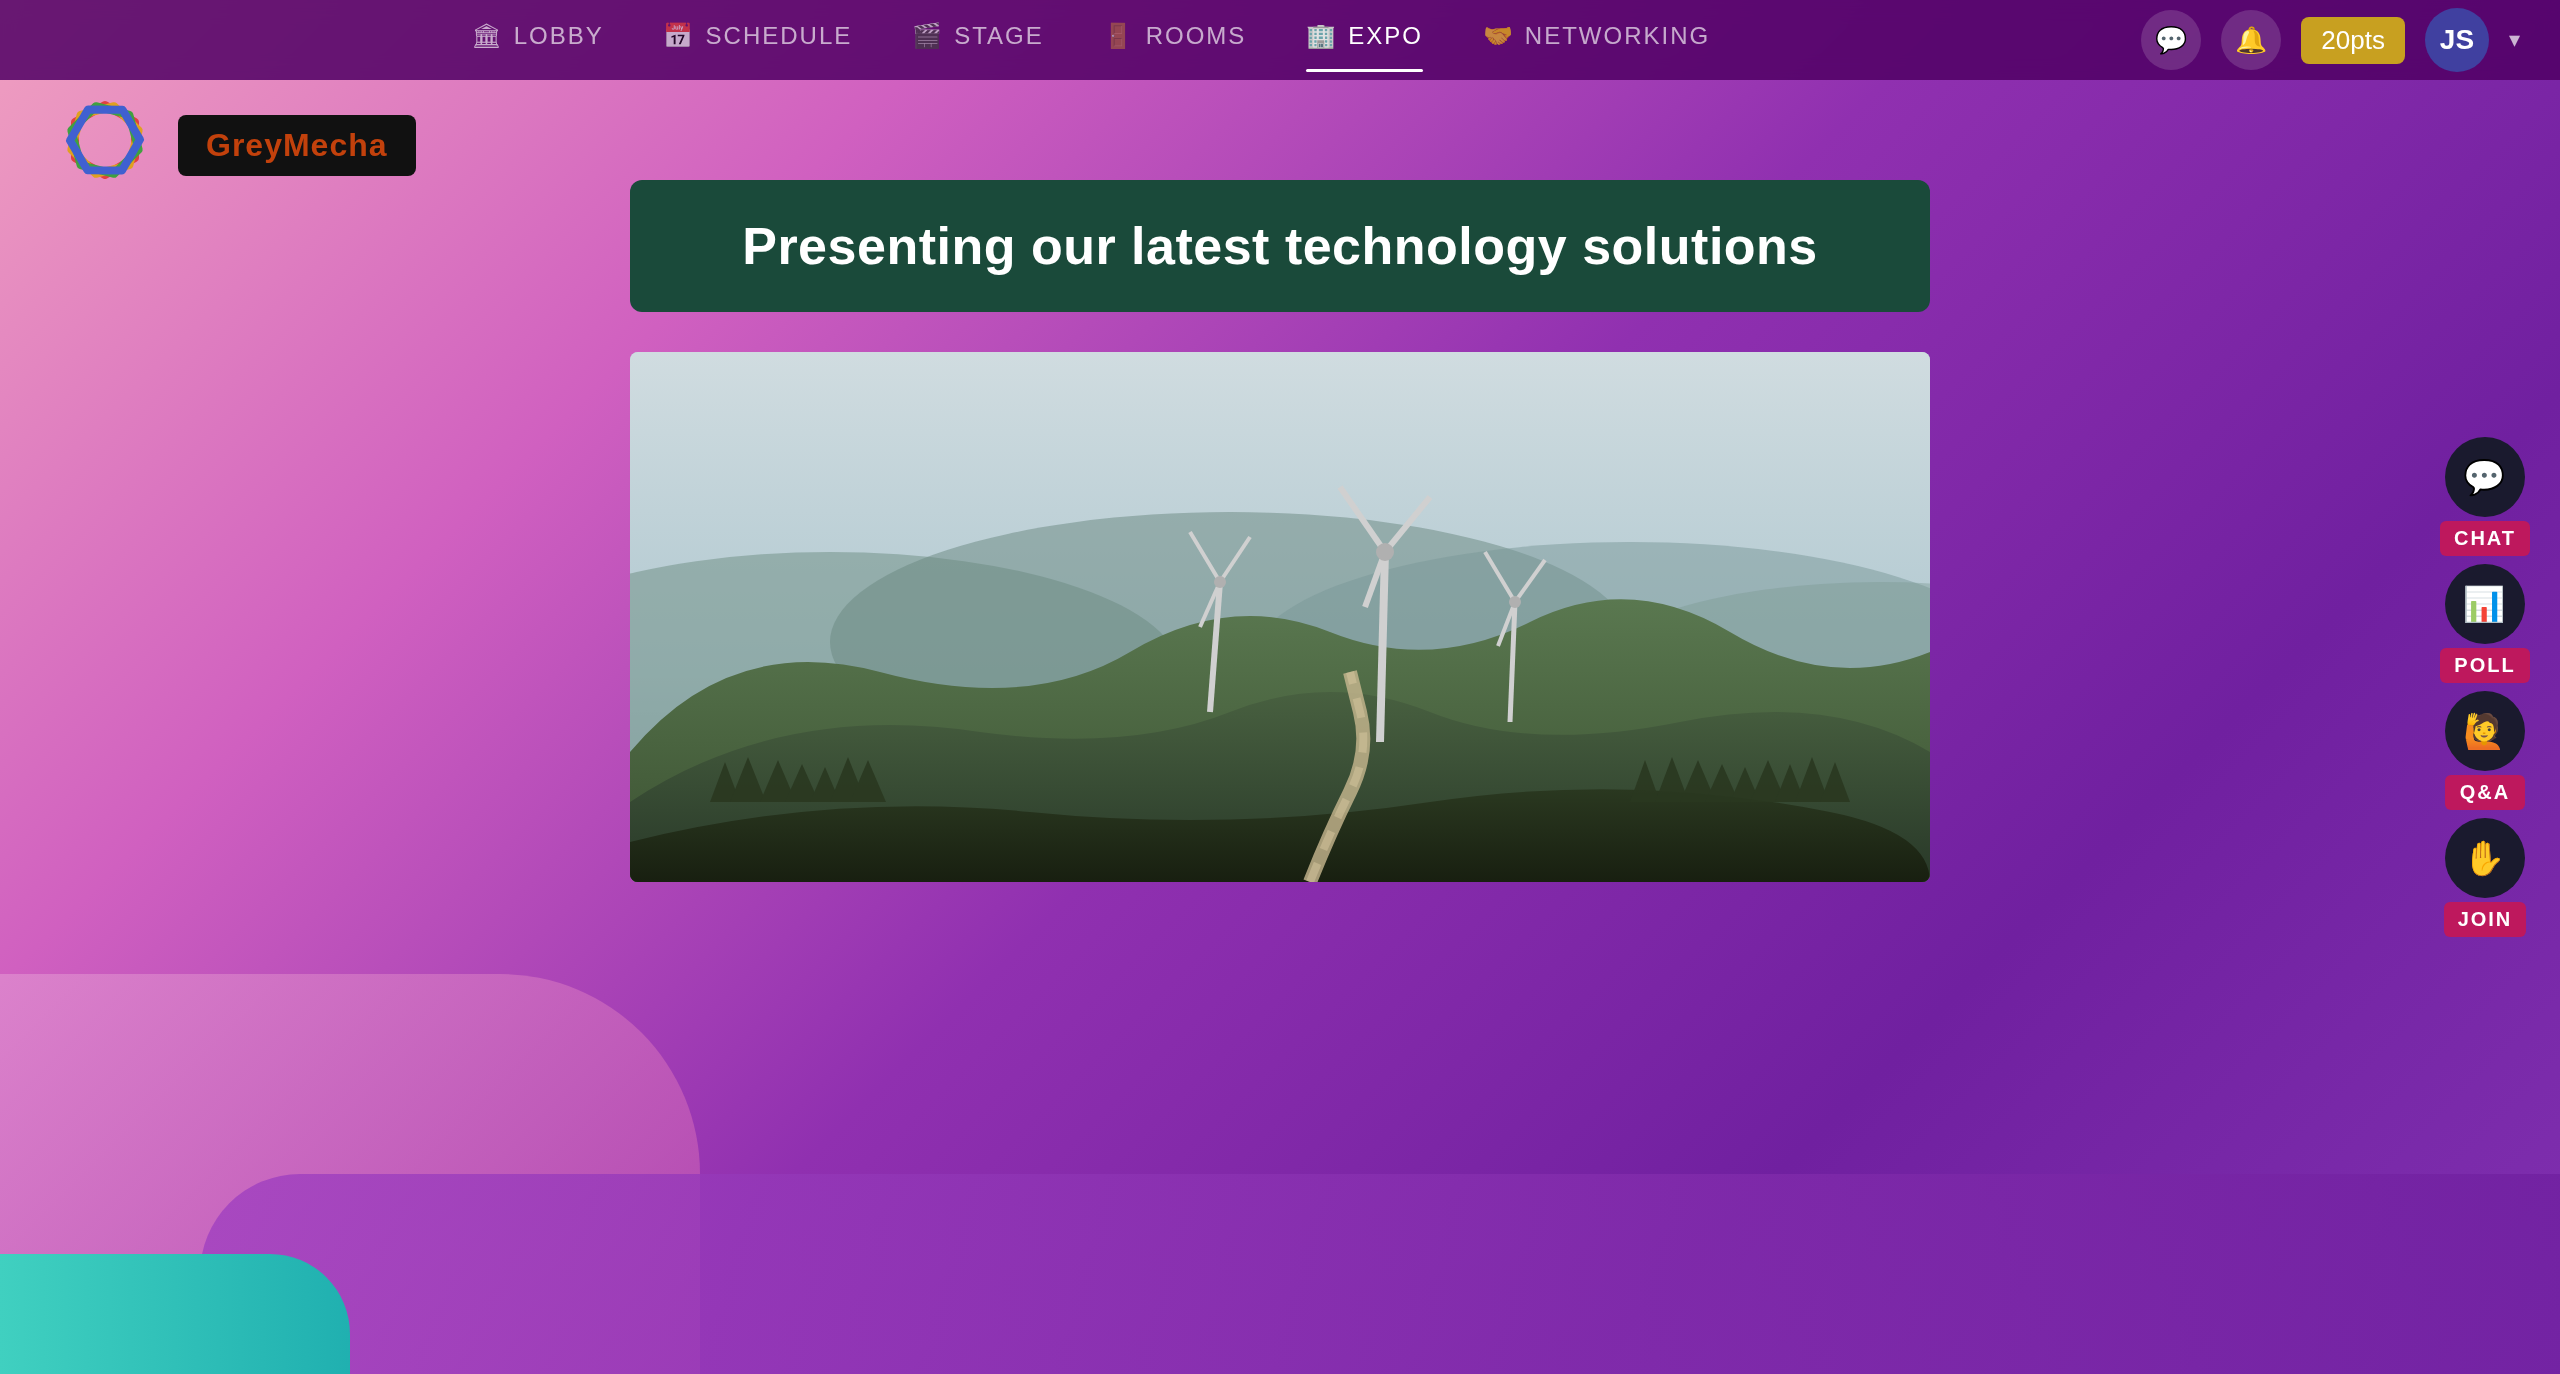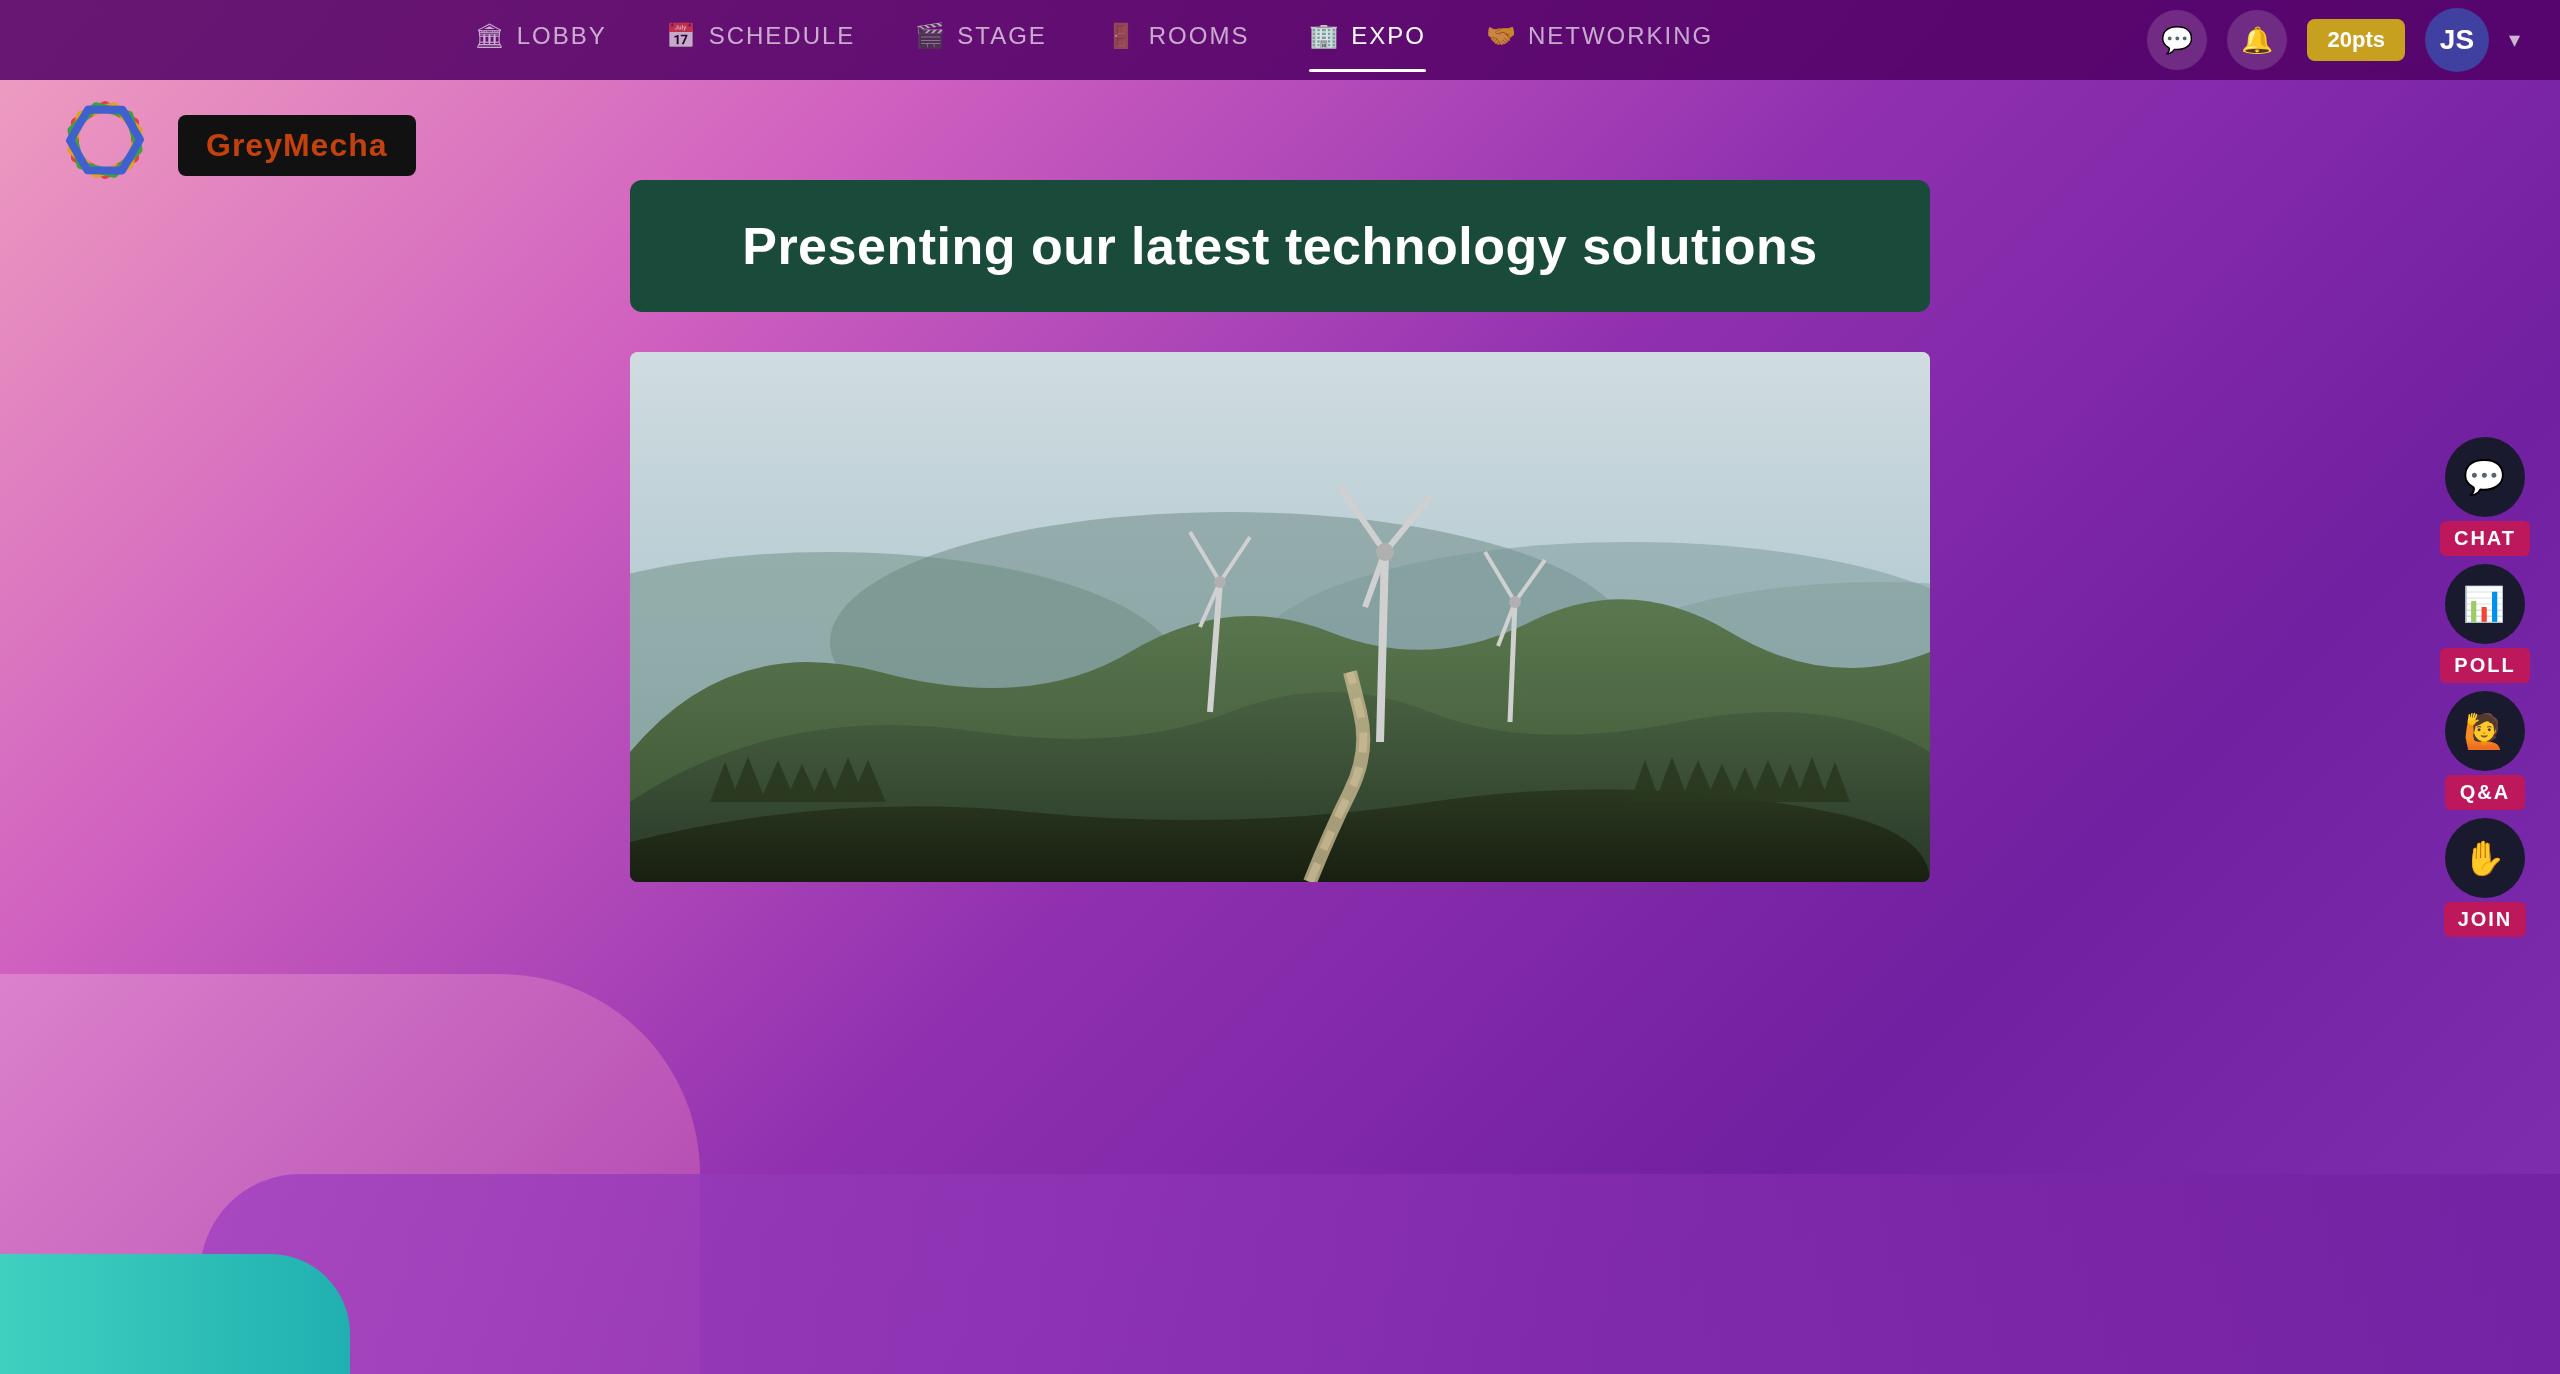--- a/index.html
+++ b/index.html
@@ -125,22 +125,22 @@
       justify-content: center;
       color: white;
       font-size: 26px;
     }
 
     .points-badge {
       background: #c8a020;
       color: white;
       padding: 8px 20px;
       border-radius: 8px;
-      font-size: 22px;
-      font-weight: 700;
+      font-size: 26px;
+      font-weight: 400;
       cursor: pointer;
     }
 
     .avatar-btn {
       width: 64px;
       height: 64px;
       border-radius: 50%;
       background: #4040a0;
       border: none;
       cursor: pointer;

